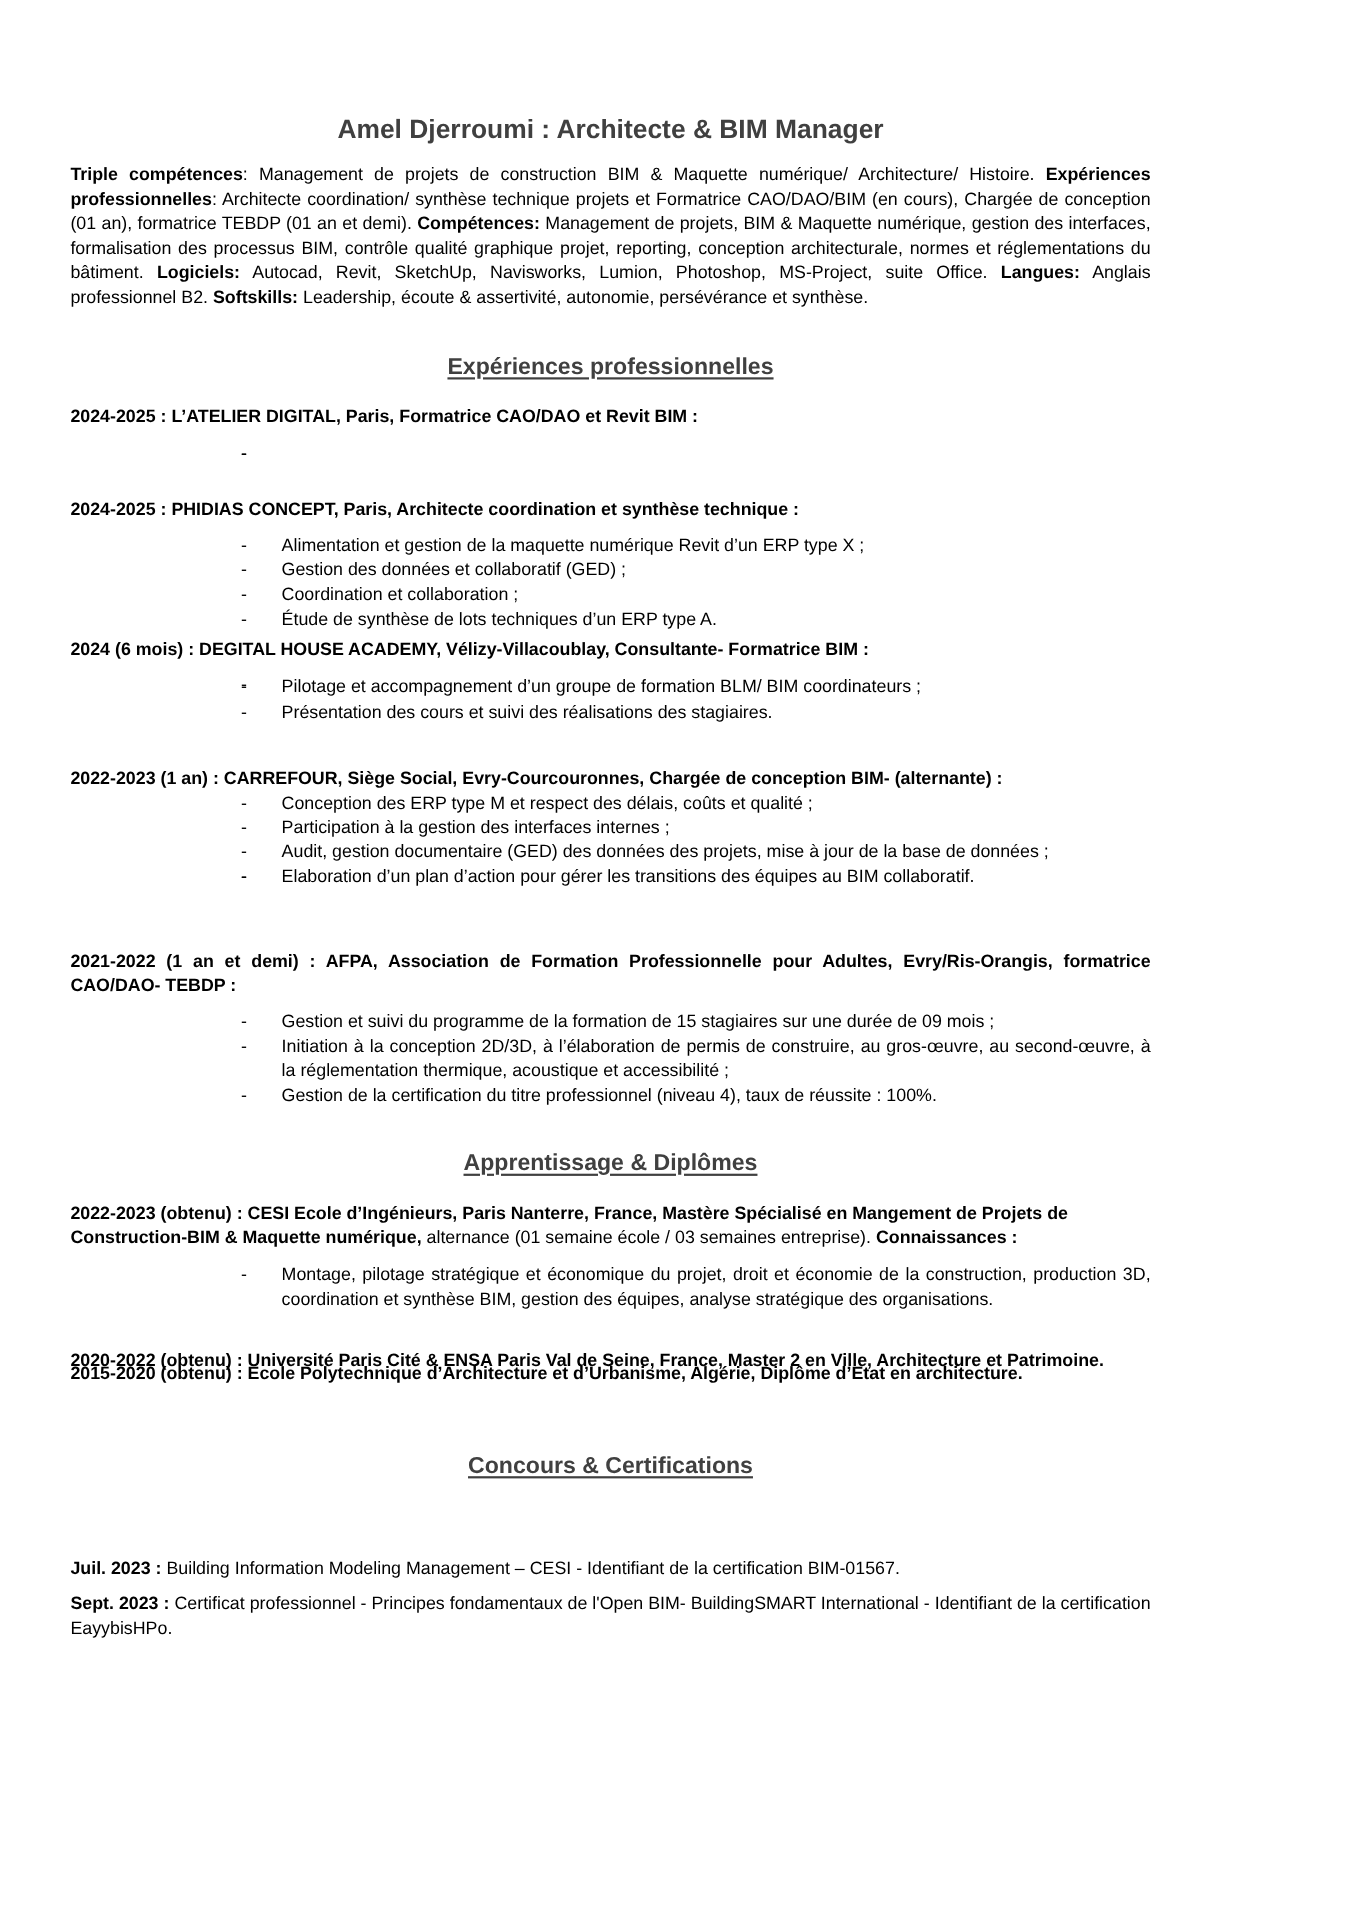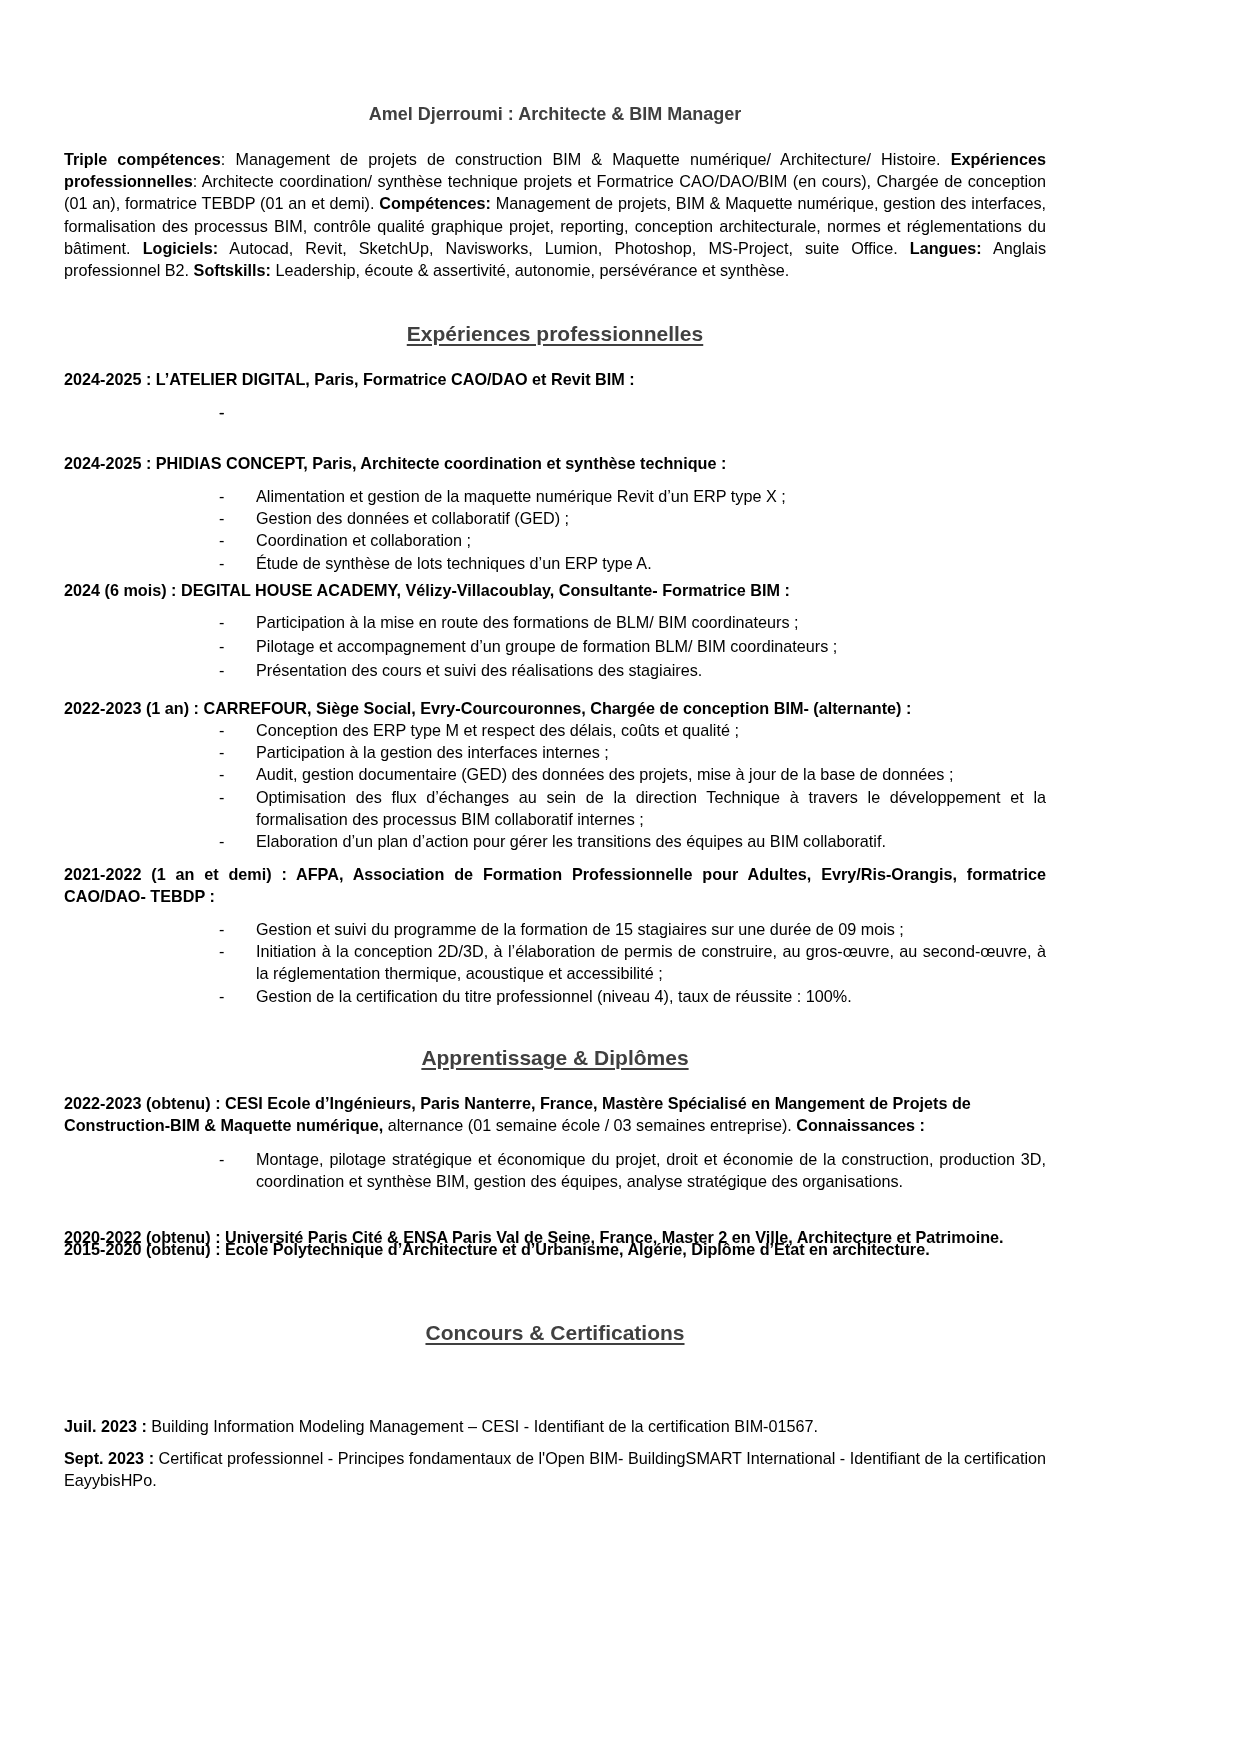--- a/index.html
+++ b/index.html
@@ -4,21 +4,21 @@
 <style>
   html, body { margin: 0; padding: 0; background: #ffffff; }
   body {
     width: 1241px; height: 1754px; position: relative; overflow: hidden;
     font-family: "Liberation Sans", sans-serif; color: #000;
     font-size: 16.2px;
   }
   .page { position: absolute; left: 64px; top: 0; width: 982px; }
   .title {
     position: absolute; left: 0; width: 982px; top: 104px;
-    text-align: center; font-weight: bold; font-size: 18px; color: #404040;
+    text-align: center; font-weight: bold; font-size: 24px; color: #404040;
   }
   .summary {
     position: absolute; left: 0; top: 148px; width: 982px;
     text-align: justify; line-height: 22.2px; margin: 0;
   }
   .section-title {
     position: absolute; left: 0; width: 982px; text-align: center;
     font-weight: bold; font-size: 21px; color: #404040;
     text-decoration: underline; text-underline-offset: 3px; text-decoration-thickness: 2px;
   }
@@ -60,31 +60,31 @@
   <p class="entry-head" style="top:452px;"><b>2024-2025 : PHIDIAS CONCEPT, Paris, Architecte coordination et synthèse technique :</b></p>
   <ul class="bullets" style="top:485px;">
     <li><span class="dash">-</span><span>Alimentation et gestion de la maquette numérique Revit d’un ERP type X ;</span></li>
     <li><span class="dash">-</span><span>Gestion des données et collaboratif (GED) ;</span></li>
     <li><span class="dash">-</span><span>Coordination et collaboration ;</span></li>
     <li><span class="dash">-</span><span>Étude de synthèse de lots techniques d’un ERP type A.</span></li>
   </ul>
 
   <p class="entry-head" style="top:579px;"><b>2024 (6 mois) : DEGITAL HOUSE ACADEMY, Vélizy-Villacoublay, Consultante- Formatrice BIM :</b></p>
   <ul class="bullets" style="top:611px;">
-    <li style="margin-bottom:2px;"><span class="dash">-</span><span>Participation à la mise en route des formations de BLM/ BIM coordinateurs ;</span></li>
+    <li style="margin-bottom:2px;"><span class="dash">-</span></li>
     <li style="margin-bottom:2px;"><span class="dash">-</span><span>Pilotage et accompagnement d’un groupe de formation BLM/ BIM coordinateurs ;</span></li>
     <li><span class="dash">-</span><span>Présentation des cours et suivi des réalisations des stagiaires.</span></li>
   </ul>
 
   <p class="entry-head" style="top:697px;"><b>2022-2023 (1 an) : CARREFOUR, Siège Social, Evry-Courcouronnes, Chargée  de  conception  BIM- (alternante) :</b></p>
   <ul class="bullets" style="top:719px;">
     <li><span class="dash">-</span><span>Conception des ERP type M et respect des délais, coûts et qualité ;</span></li>
     <li><span class="dash">-</span><span>Participation à la gestion des interfaces internes ;</span></li>
     <li><span class="dash">-</span><span>Audit, gestion documentaire (GED) des données des projets, mise à jour de la base de données ;</span></li>
-    <li><span class="dash">-</span><span>Optimisation des flux d’échanges au sein de la direction Technique à travers le développement et la formalisation des processus BIM collaboratif internes ;</span></li>
+    <li><span class="dash">-</span></li>
     <li><span class="dash">-</span><span>Elaboration d’un plan d’action pour gérer les transitions des équipes au BIM collaboratif.</span></li>
   </ul>
 
   <p class="entry-head" style="top:863px;"><b>2021-2022 (1 an et demi) : AFPA, Association de Formation Professionnelle pour Adultes, Evry/Ris-Orangis, formatrice CAO/DAO- TEBDP :</b></p>
   <ul class="bullets" style="top:918px;">
     <li><span class="dash">-</span><span>Gestion et suivi du programme de la formation de 15 stagiaires sur une durée de 09 mois ;</span></li>
     <li><span class="dash">-</span><span>Initiation à la conception 2D/3D, à l’élaboration de permis de construire, au gros-œuvre, au second-œuvre, à la réglementation thermique, acoustique et accessibilité ;</span></li>
     <li><span class="dash">-</span><span>Gestion de la certification du titre professionnel (niveau 4),  taux de réussite : 100%.</span></li>
   </ul>
 

